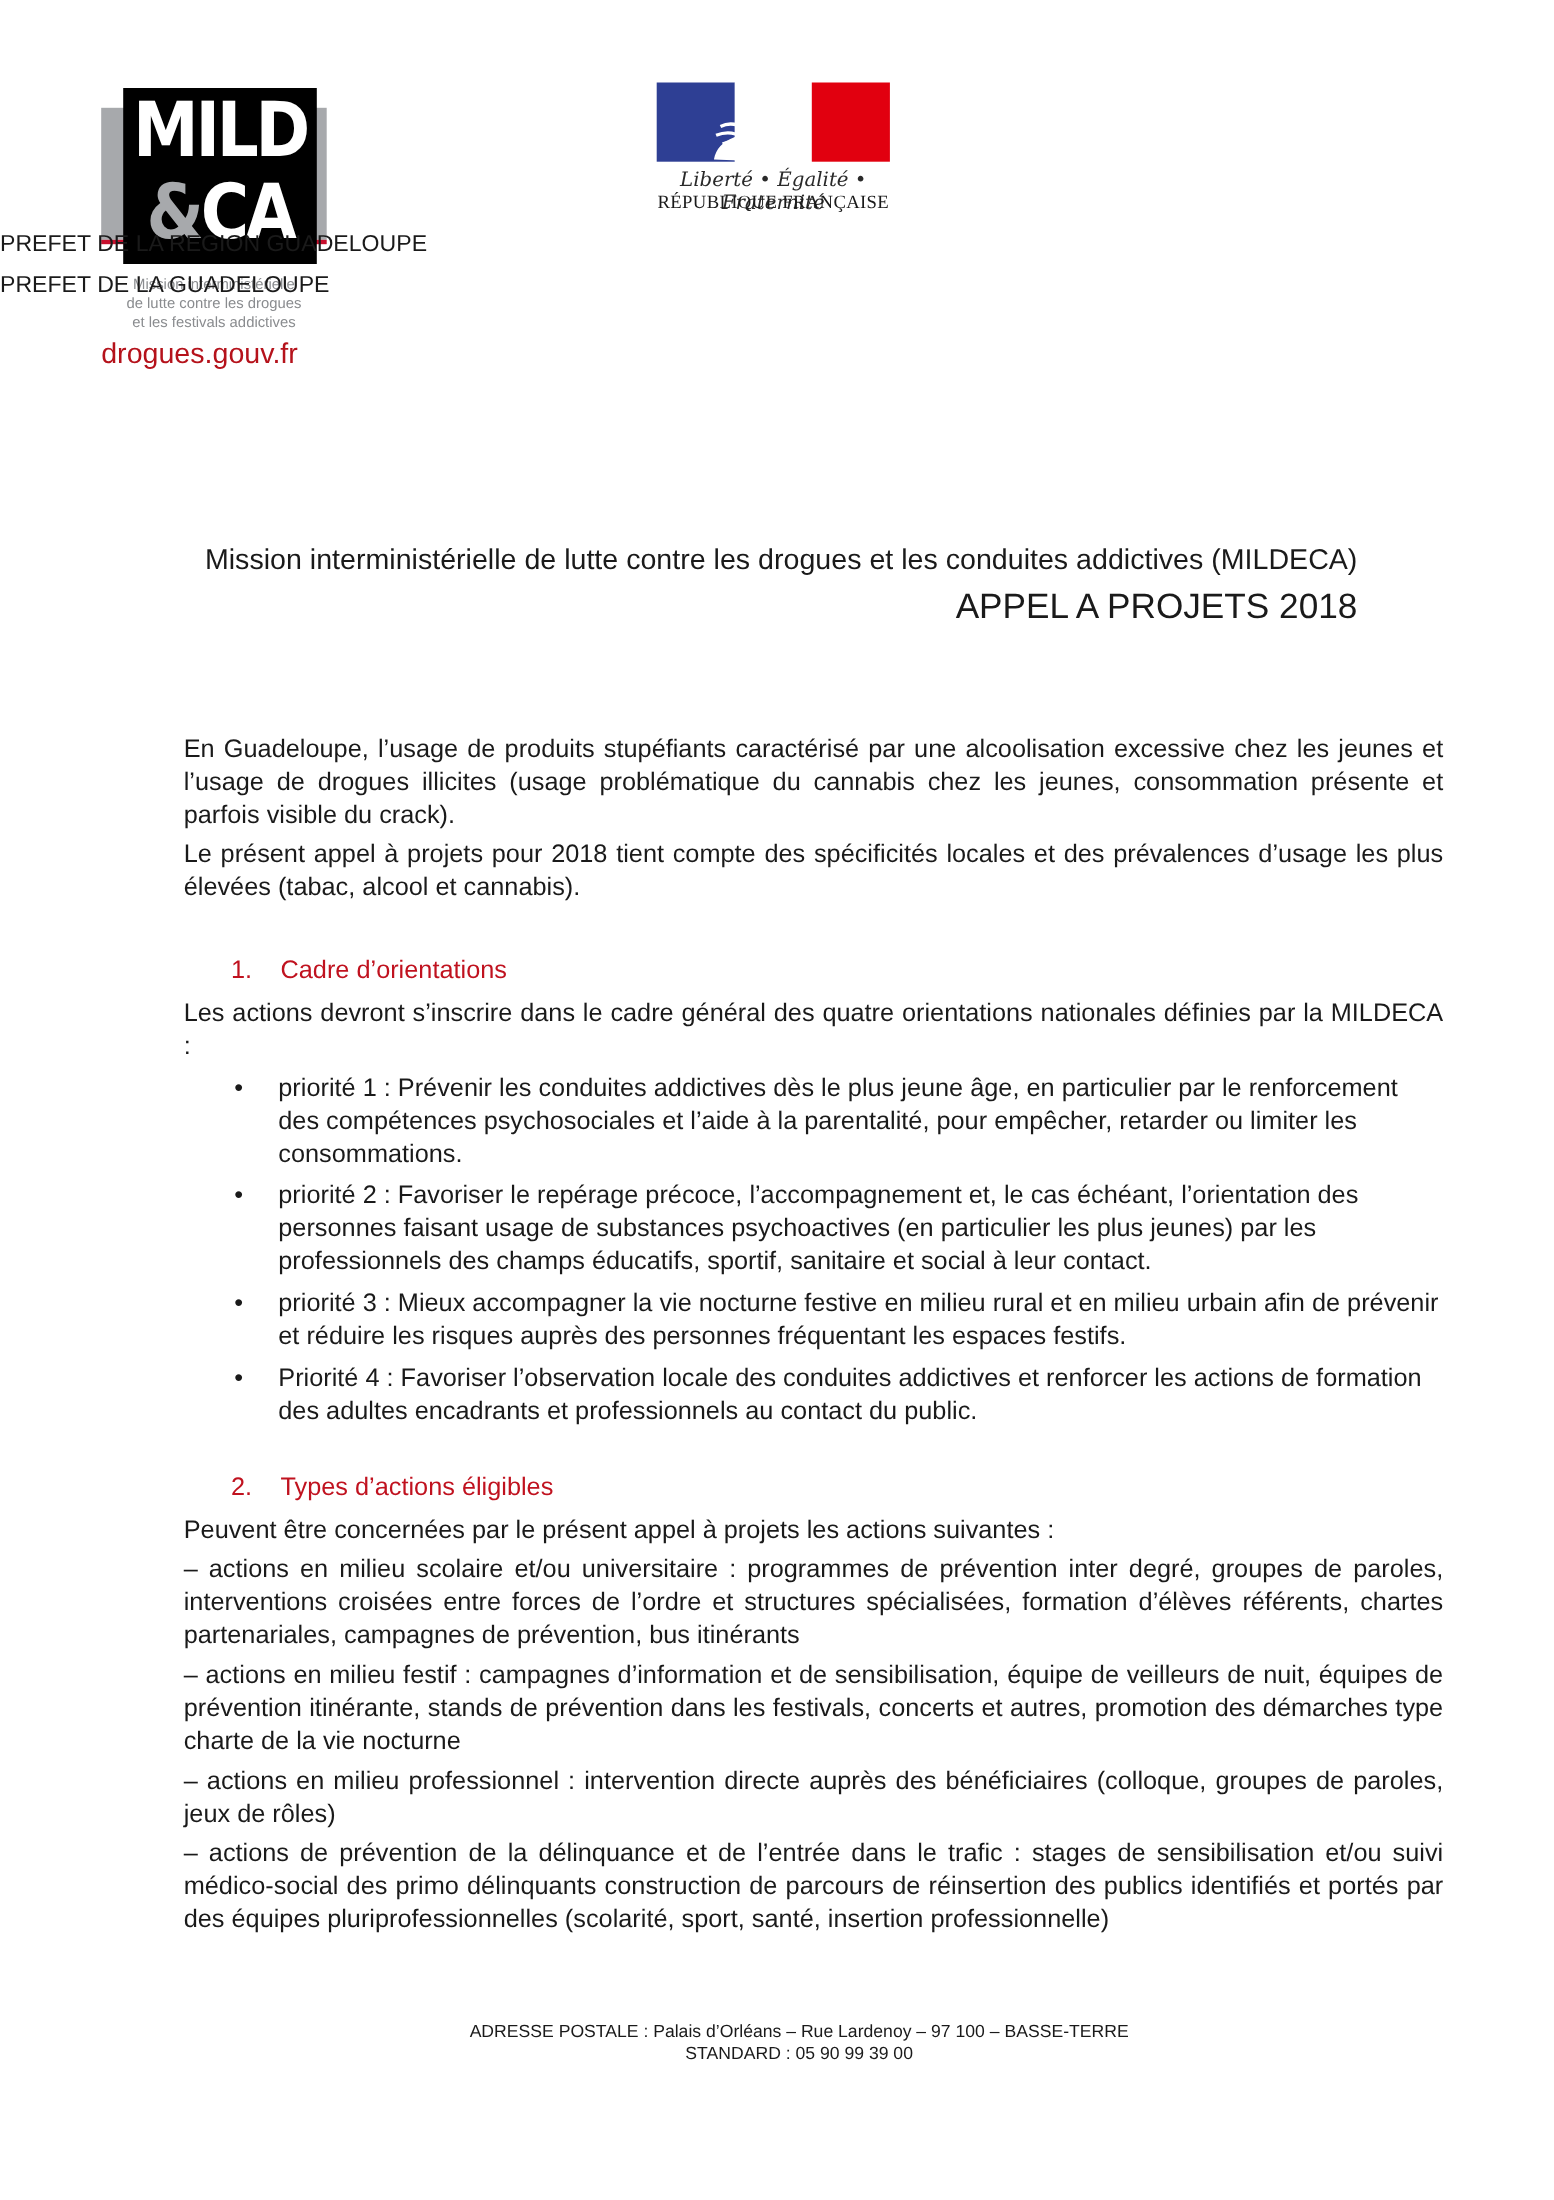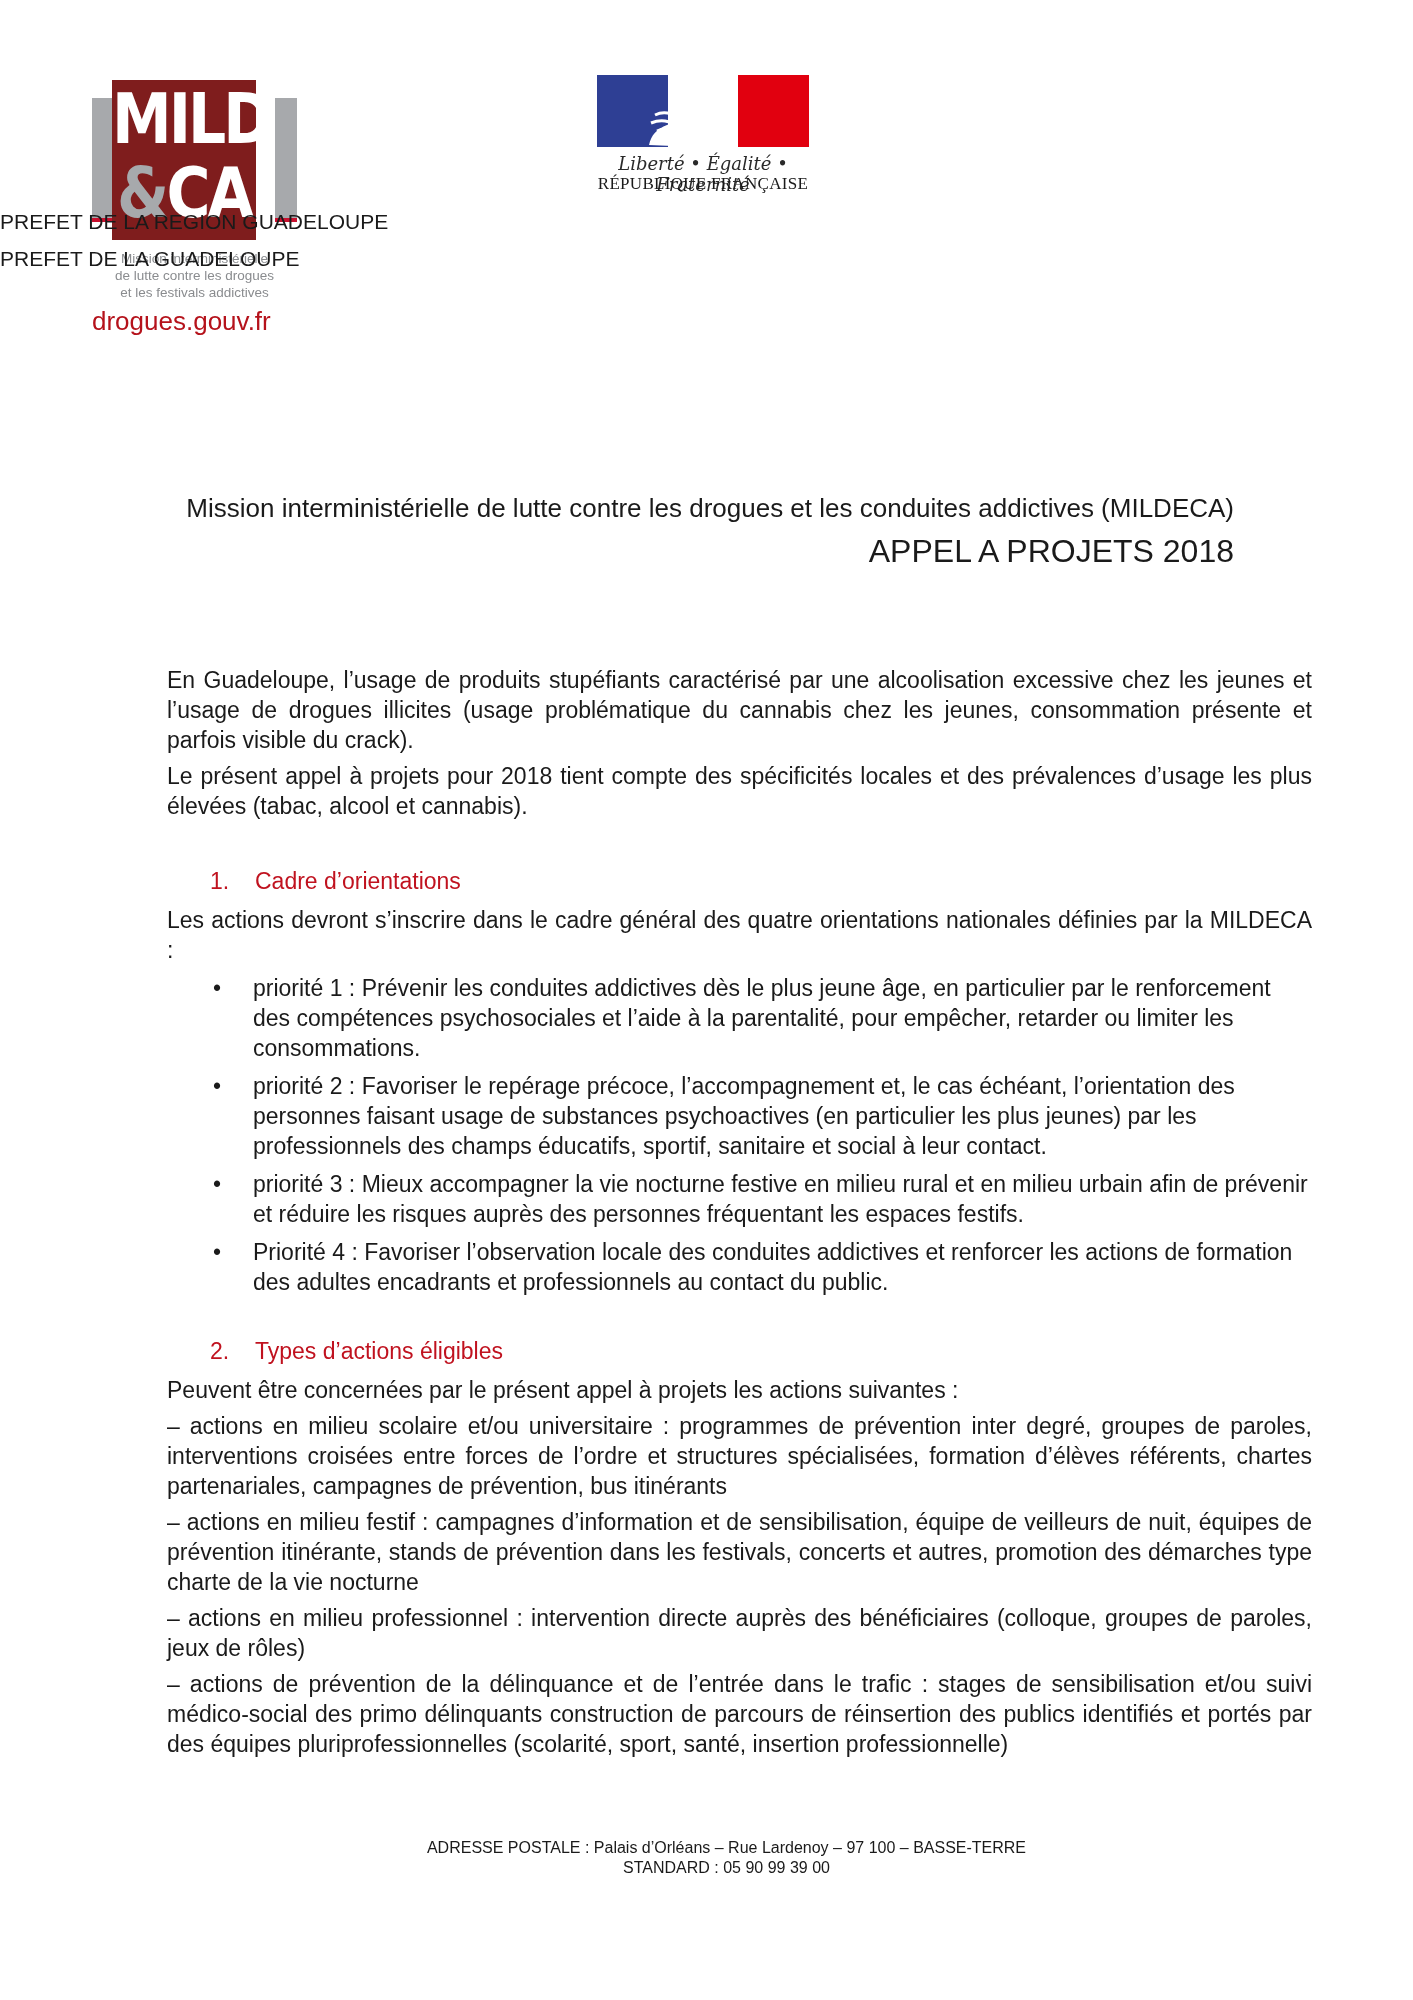--- a/index.html
+++ b/index.html
@@ -5,21 +5,21 @@
   html, body { margin: 0; padding: 0; background: #ffffff; }
   body { width: 1413px; height: 2000px; position: relative; overflow: hidden;
          font-family: "Liberation Sans", sans-serif; color: #1a1a1a; }
 
   
   .mild-logo { position: absolute; left: 92px; top: 78px; width: 205px; height: 265px; }
   .mild-logo .bar-left { position: absolute; left: 0; top: 20px; width: 22px; height: 120px; background: #a7a9ac; }
   .mild-logo .bar-right { position: absolute; right: 0; top: 20px; width: 22px; height: 120px; background: #a7a9ac; }
   .mild-logo .red-left { position: absolute; left: 0; top: 140px; width: 22px; height: 4px; background: #c8102e; }
   .mild-logo .red-right { position: absolute; right: 0; top: 140px; width: 22px; height: 4px; background: #c8102e; }
-  .mild-logo .blue-box { position: absolute; left: 20px; top: 2px; width: 144px; height: 160px; background: #7f1d1d; }
+  .mild-logo .blue-box { position: absolute; left: 20px; top: 2px; width: 176px; height: 160px; background: #000000; }
   .mild-logo .mild-text { position: absolute; left: 0; right: 0; top: 4px; text-align: center;
       font-family: "DejaVu Sans", sans-serif; font-weight: bold; font-size: 60px; color: #ffffff;
       letter-spacing: -3px; transform: scaleY(1.15); line-height: 70px; }
   .mild-logo .ca-text { position: absolute; left: 0; right: 0; top: 78px; text-align: center;
       font-family: "DejaVu Sans", sans-serif; font-weight: bold; font-size: 60px; color: #ffffff;
       letter-spacing: -3px; transform: scaleY(1.15); line-height: 70px; }
   .mild-logo .ca-text .amp { color: #a7a9ac; }
   .mild-logo .tagline { position: absolute; left: 0; top: 172px; width: 205px; font-size: 13.5px; line-height: 17px;
       color: #8a8c8f; text-align: center; }
   .mild-logo .site { position: absolute; left: 0; top: 228px; width: 205px; text-align: left; font-size: 26px;

